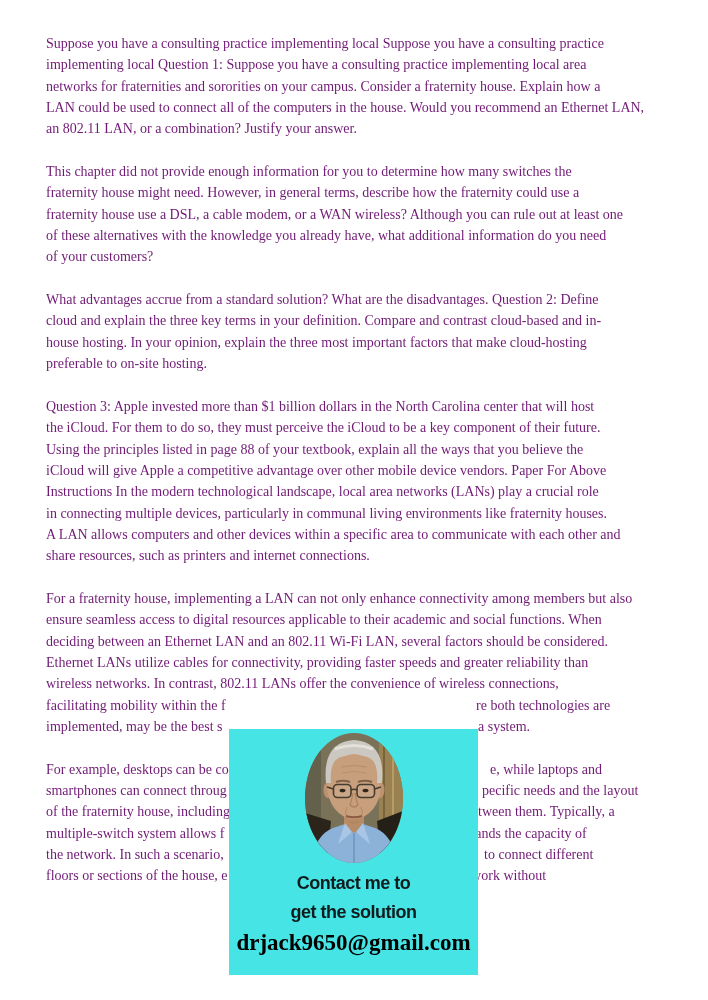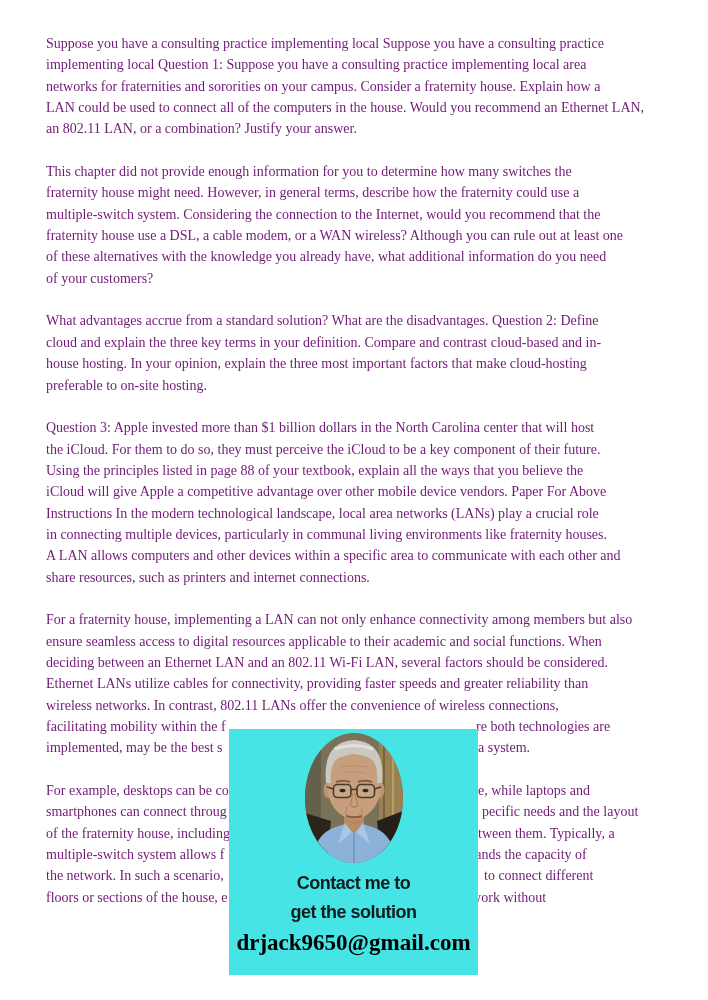--- a/index.html
+++ b/index.html
@@ -43,21 +43,20 @@
     <div class="paragraph">
       <div class="line">Suppose you have a consulting practice implementing local Suppose you have a consulting practice</div>
       <div class="line">implementing local Question 1: Suppose you have a consulting practice implementing local area</div>
       <div class="line">networks for fraternities and sororities on your campus. Consider a fraternity house. Explain how a</div>
       <div class="line">LAN could be used to connect all of the computers in the house. Would you recommend an Ethernet LAN,</div>
       <div class="line">an 802.11 LAN, or a combination? Justify your answer.</div>
     </div>
     <div class="paragraph">
       <div class="line">This chapter did not provide enough information for you to determine how many switches the</div>
       <div class="line">fraternity house might need. However, in general terms, describe how the fraternity could use a</div>
-      <div class="line">multiple-switch system. Considering the connection to the Internet, would you recommend that the</div>
       <div class="line">fraternity house use a DSL, a cable modem, or a WAN wireless? Although you can rule out at least one</div>
       <div class="line">of these alternatives with the knowledge you already have, what additional information do you need</div>
       <div class="line">of your customers?</div>
     </div>
     <div class="paragraph">
       <div class="line">What advantages accrue from a standard solution? What are the disadvantages. Question 2: Define</div>
       <div class="line">cloud and explain the three key terms in your definition. Compare and contrast cloud-based and in-</div>
       <div class="line">house hosting. In your opinion, explain the three most important factors that make cloud-hosting</div>
       <div class="line">preferable to on-site hosting.</div>
     </div>
@@ -82,21 +81,21 @@
         <span class="seg" style="left: 430px;">re both technologies are</span>
       </div>
       <div class="line">
         <span class="seg" style="left: 0px;">implemented, may be the best s</span>
         <span class="seg" style="left: 432px;">a system.</span>
       </div>
     </div>
     <div class="paragraph">
       <div class="line">
         <span class="seg" style="left: 0px;">For example, desktops can be co</span>
-        <span class="seg" style="left: 432px;">e, while laptops and</span>
+        <span class="seg" style="left: 432px; padding-left: 12px;">e, while laptops and</span>
       </div>
       <div class="line">
         <span class="seg" style="left: 0px;">smartphones can connect throug</span>
         <span class="seg" style="left: 436px;">pecific needs and the layout</span>
       </div>
       <div class="line">
         <span class="seg" style="left: 0px;">of the fraternity house, including</span>
         <span class="seg" style="left: 432px;">tween them. Typically, a</span>
       </div>
       <div class="line">

